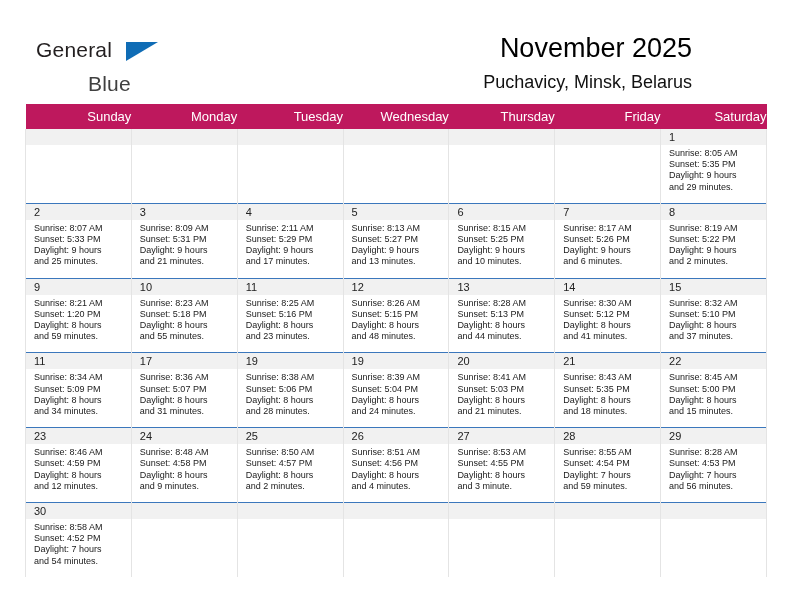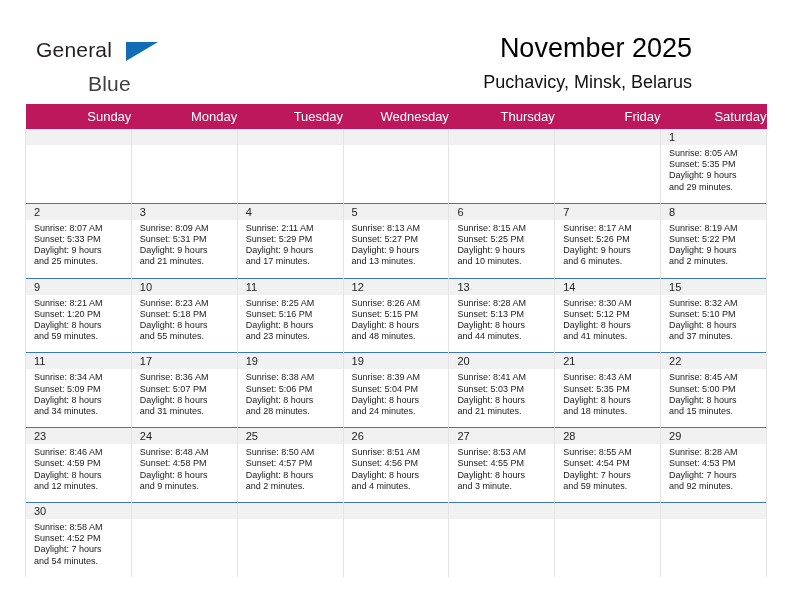--- a/index.html
+++ b/index.html
@@ -451,21 +451,21 @@
               <div>Daylight: 7 hours</div>
               <div>and 59 minutes.</div>
             </div>
           </td>
           <td>
             <div class="daynum-band">29</div>
             <div class="cell-body">
               <div>Sunrise: 8:28 AM</div>
               <div>Sunset: 4:53 PM</div>
               <div>Daylight: 7 hours</div>
-              <div>and 92 minutes.</div>
+              <div>and 56 minutes.</div>
             </div>
           </td>
         </tr>
         <tr class="week-row">
           <td>
             <div class="daynum-band">30</div>
             <div class="cell-body">
               <div>Sunrise: 8:58 AM</div>
               <div>Sunset: 4:52 PM</div>
               <div>Daylight: 7 hours</div>

